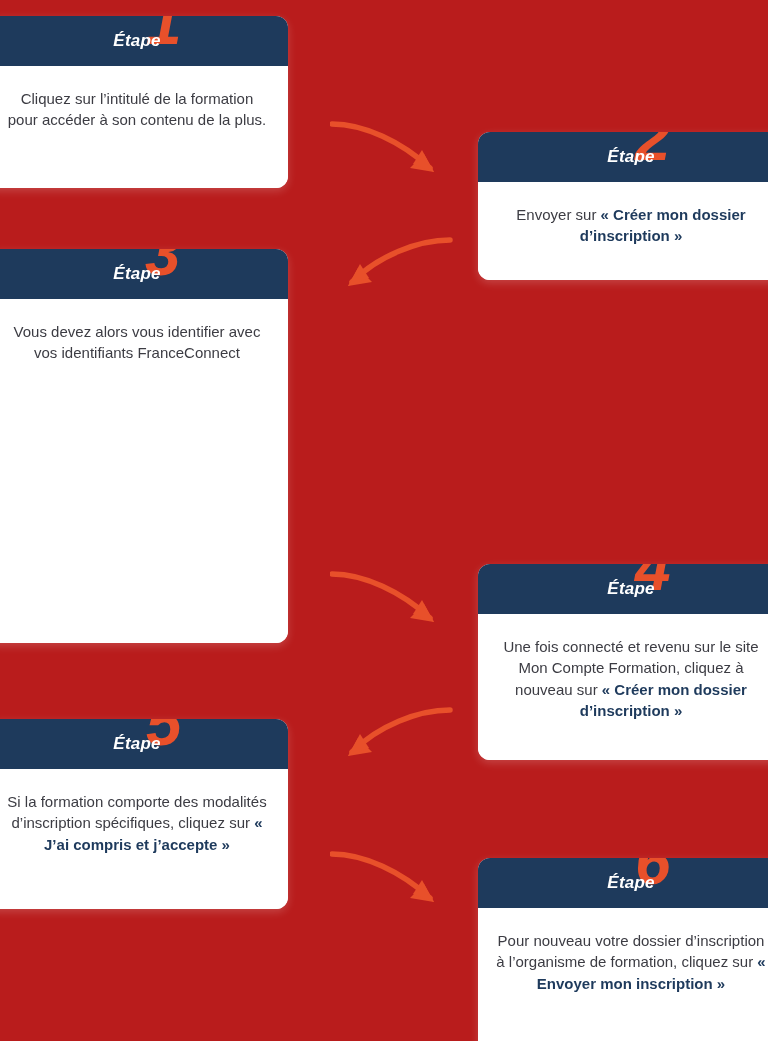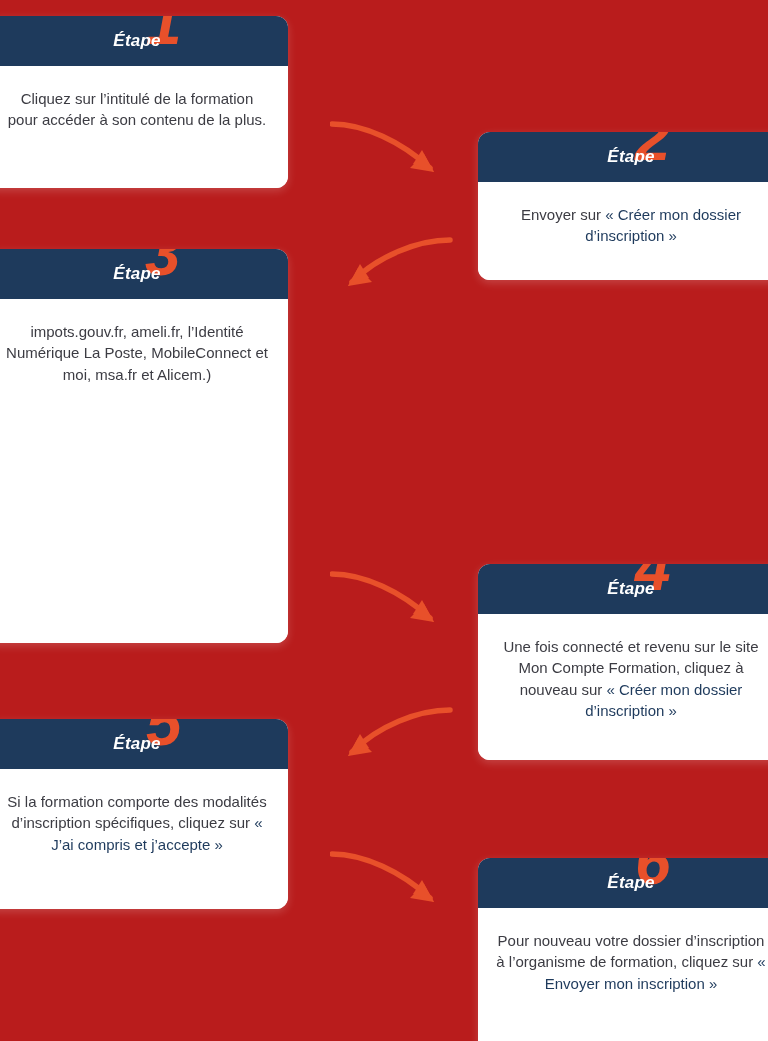--- a/index.html
+++ b/index.html
@@ -68,21 +68,21 @@
     background: #ffffff;
     padding: 22px 18px 24px 18px;
     text-align: center;
     color: #3c3c43;
     font-size: 15px;
     line-height: 1.42;
   }
 
   .card-body .hl {
     color: #1e3a5c;
-    font-weight: normal;
+    font-weight: bold;
     margin-top: 29px;
   }
 
   .card-body p + p { margin-top: 16px; }
 
   
   
   #card-1 { left: -14px; top: 16px;  width: 302px; }
   #card-1 .card-body { min-height: 122px; }
   #card-1 .step-num { left: 160px; top: -26px; }
@@ -159,21 +159,21 @@
     <path d="M18 58 L 30 36 L 39 50 Z" fill="#e8502a"></path>
   </svg>
 
   <div class="card" id="card-3">
     <div class="card-inner">
       <div class="card-header">
         <span class="etape">Étape</span>
         <span class="step-num">3</span>
       </div>
       <div class="card-body">
-        <p>impots.gouv.fr, ameli.fr, l’Identité Numérique La Poste, MobileConnect et moi, msa.fr et Alicem.)</p>
+        <p>Vous devez alors vous identifier avec vos identifiants FranceConnect</p>
       </div>
     </div>
   </div>
 
   <svg class="arrow-svg" id="arrow-3" viewBox="0 0 125 78">
     <path d="M2 12 C 34 12, 72 30, 100 56" fill="none" stroke="#e8502a" stroke-width="5.5" stroke-linecap="round"></path>
     <path d="M104 60 L 80 56 L 94 42 Z" fill="#e8502a"></path>
     <path d="M104 60 L 92 38 L 83 52 Z" fill="#e8502a"></path>
   </svg>
 

